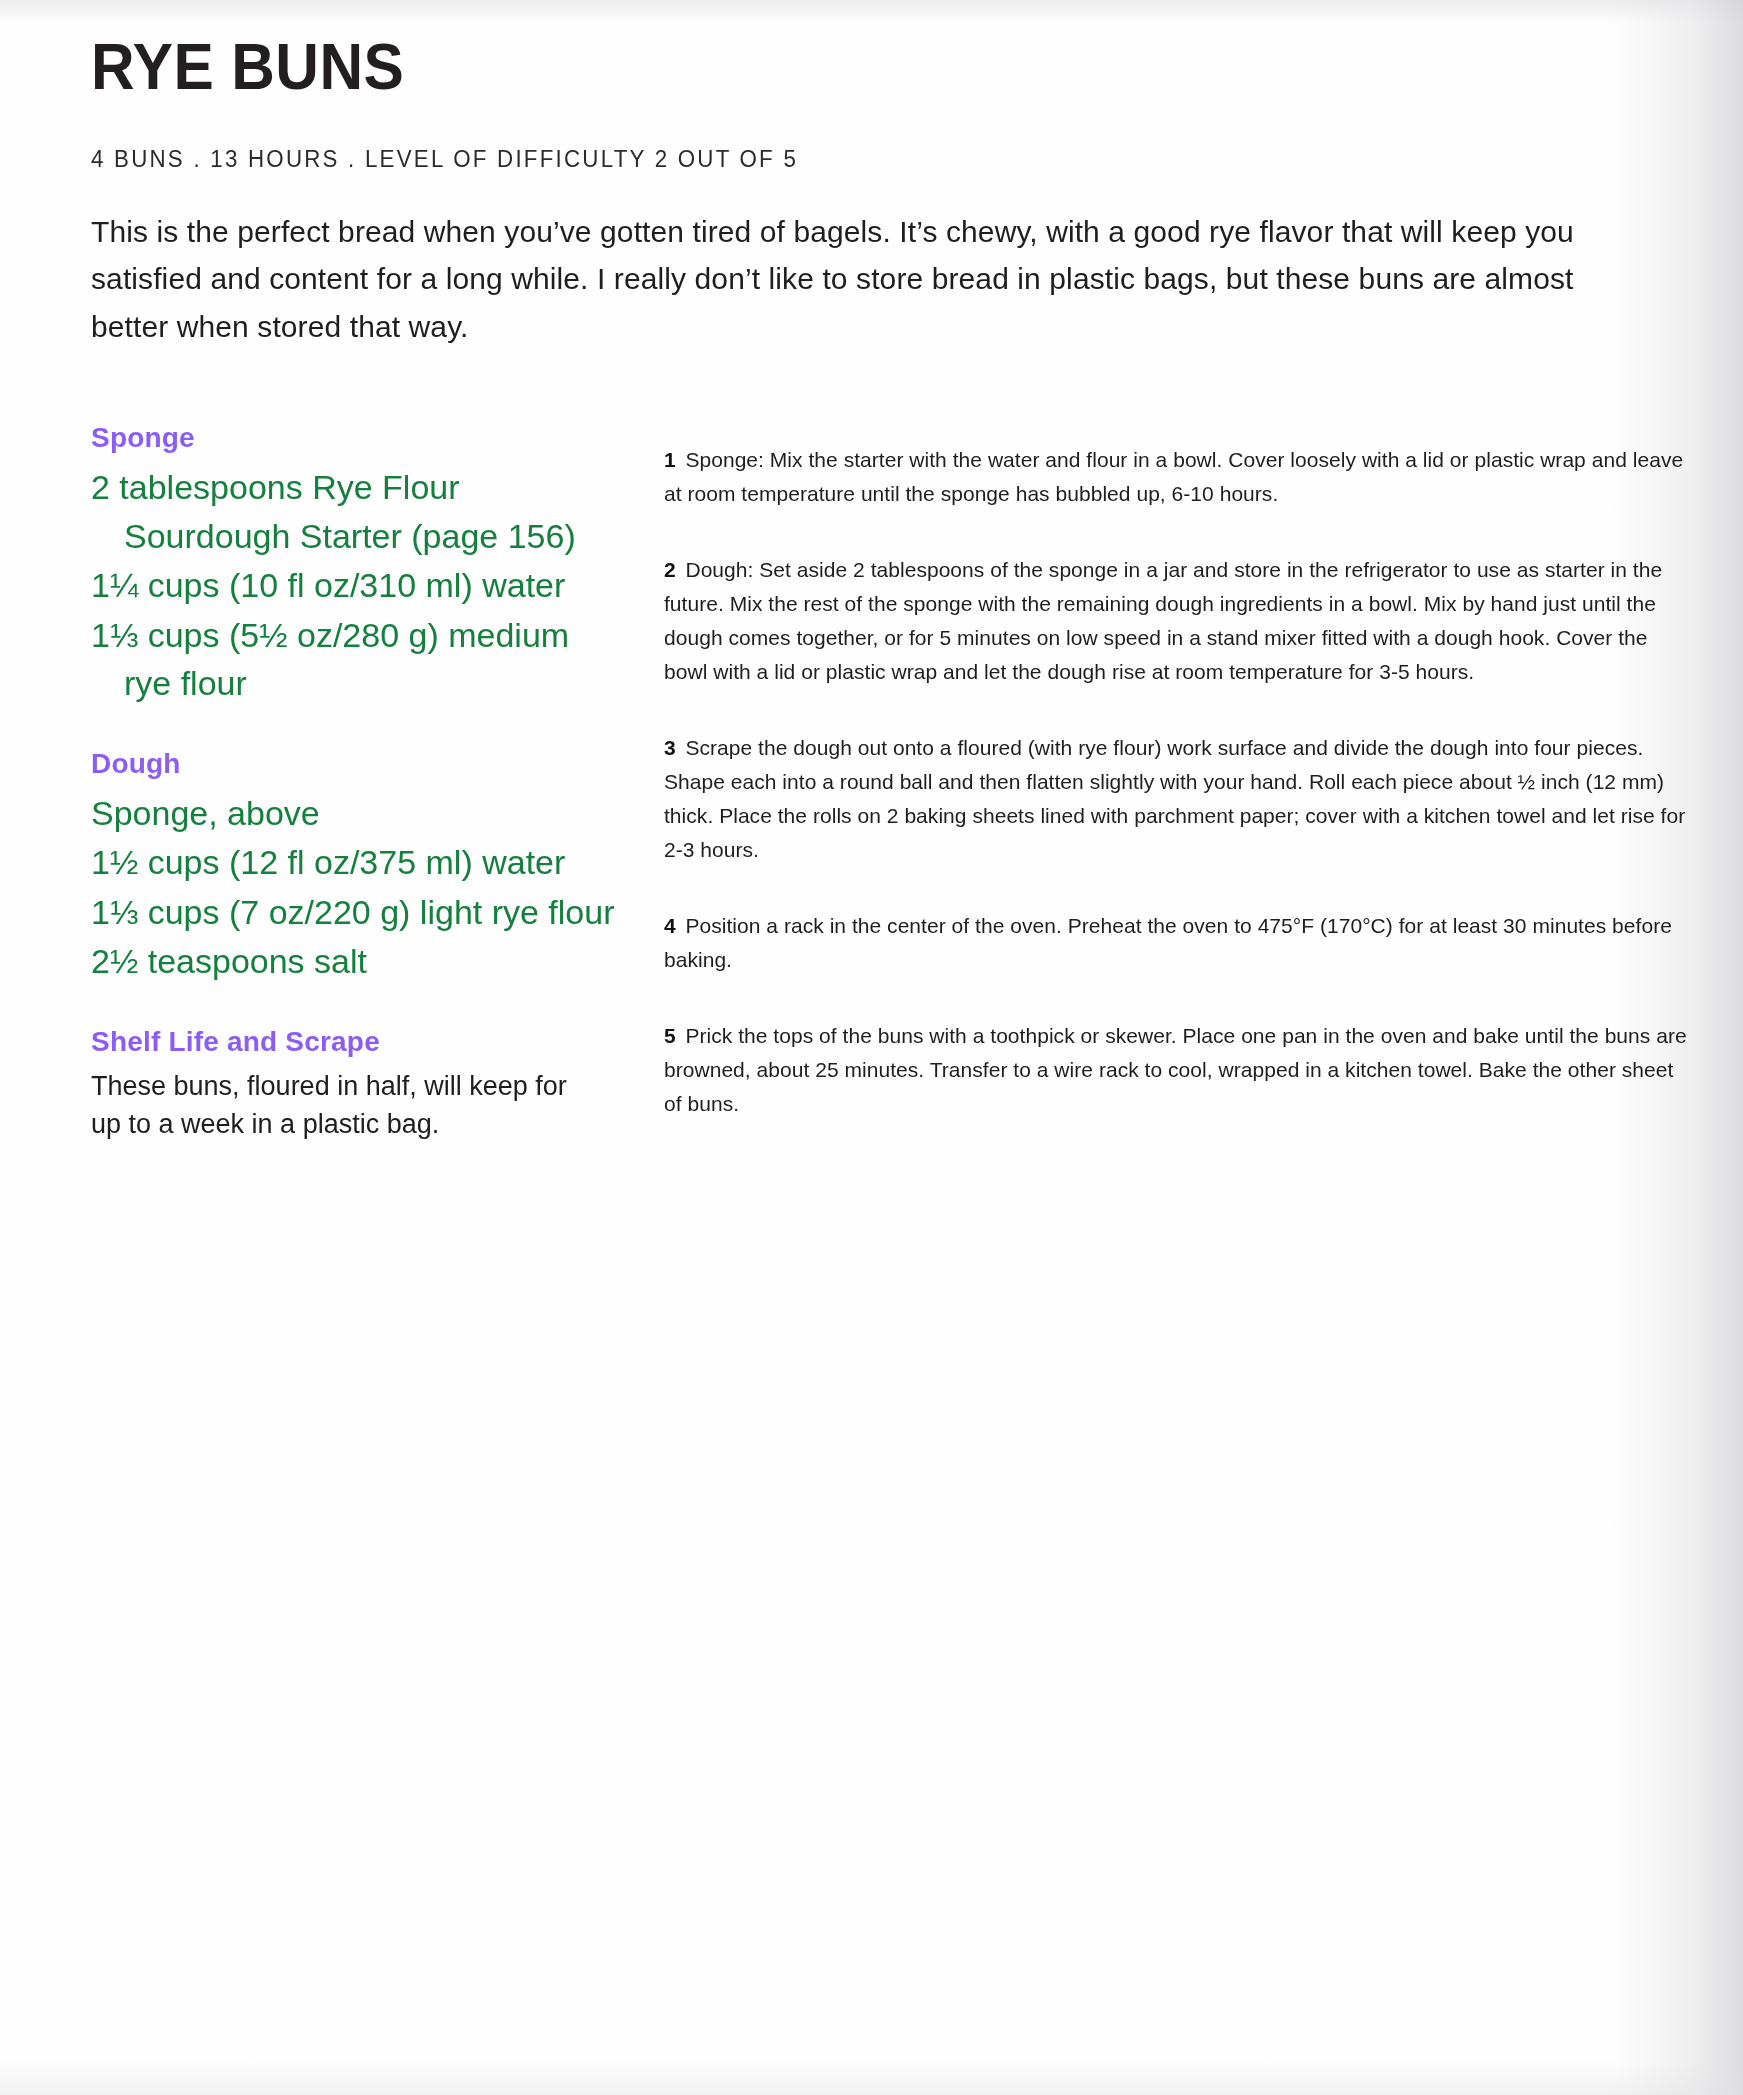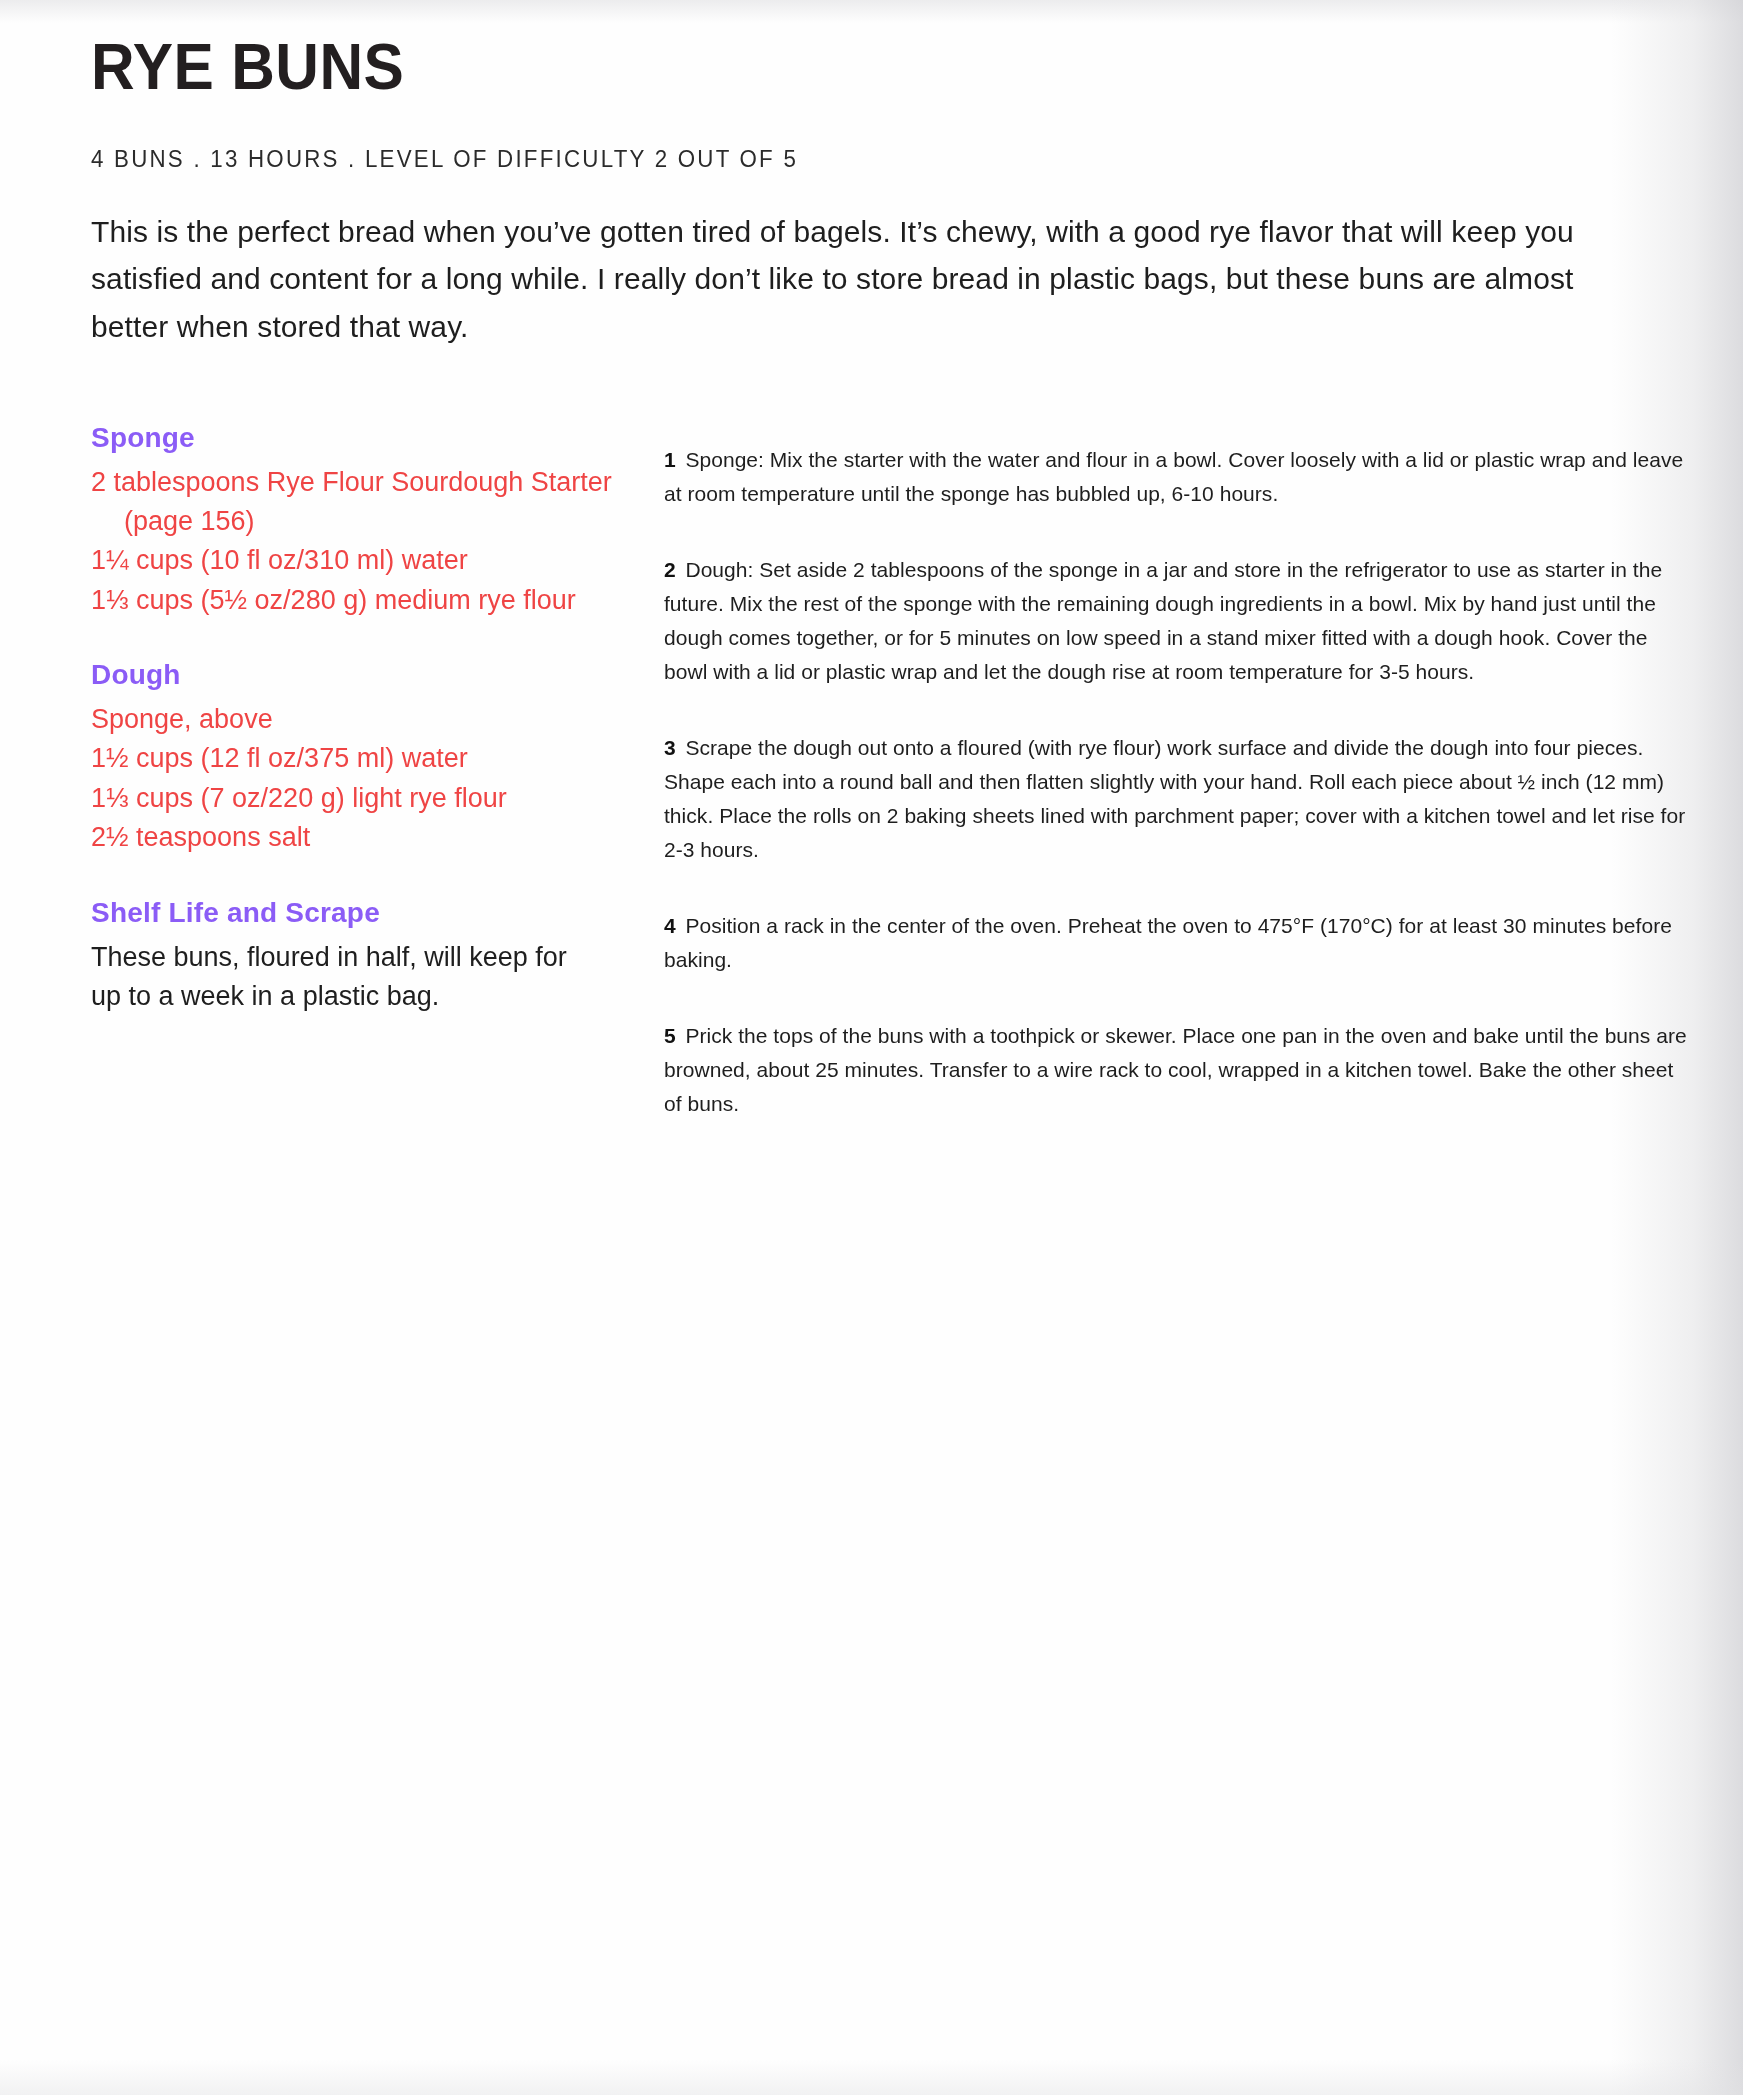--- a/index.html
+++ b/index.html
@@ -114,23 +114,23 @@
     color: #8b5cf6;
     margin: 0 0 8.8px 0;
     letter-spacing: 0.2px;
   }
   .ing-list {
     list-style: none;
     margin: 0;
     padding: 0;
   }
   .ing-item {
-    font-size: 27px;
+    font-size: 34px;
     line-height: 1.43;
-    color: #ef4444;
+    color: #15803d;
     padding-left: 33px;
     text-indent: -33px;
     margin-bottom: 0.9px;
   }
   .store-note {
     font-size: 27px;
     line-height: 1.43;
     color: #1e1e1e;
     margin: 0;
     width: 509px;

